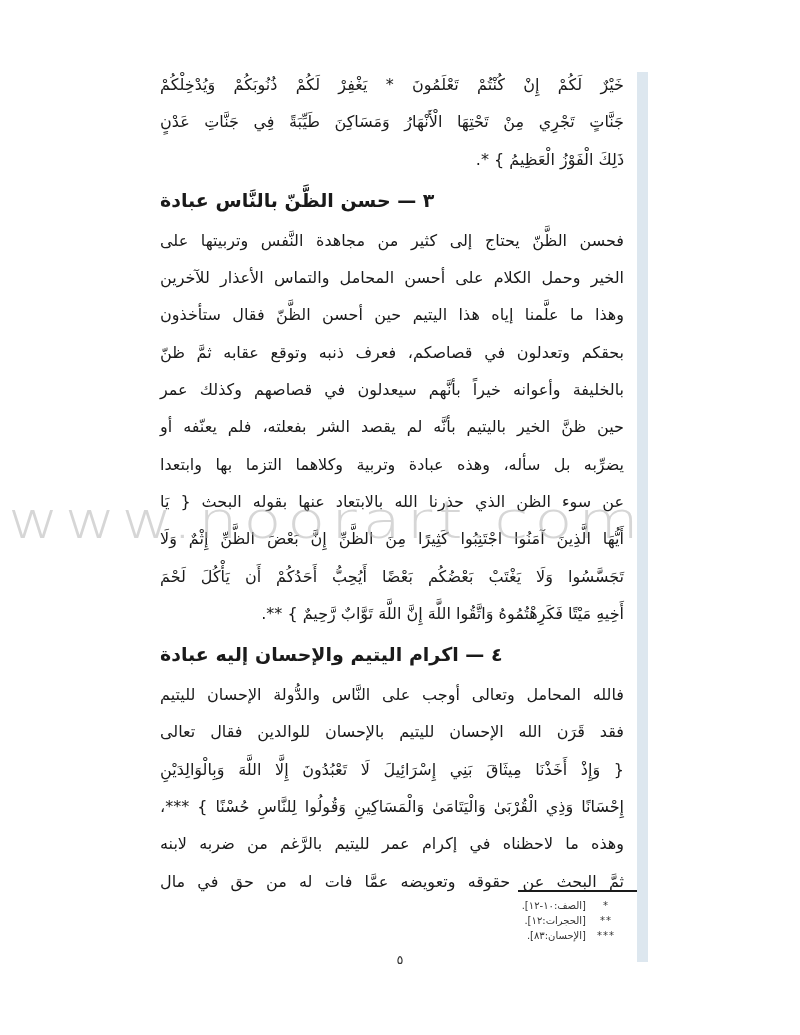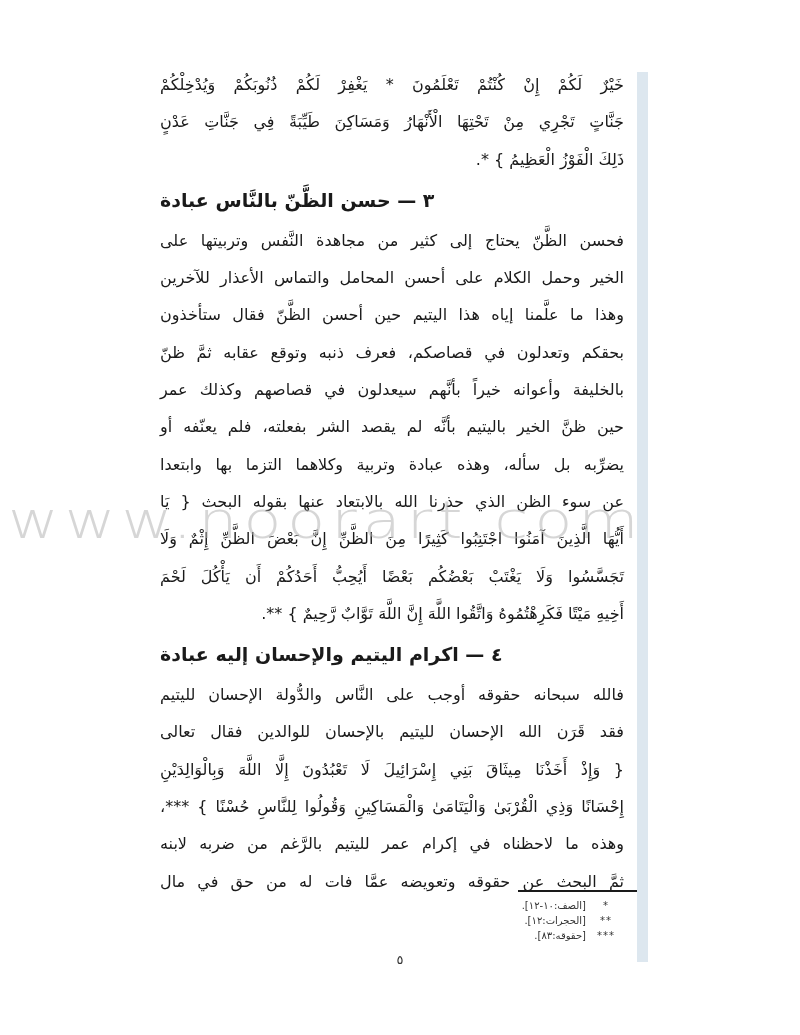--- a/index.html
+++ b/index.html
@@ -128,40 +128,40 @@
   <span class="line">بحقكم وتعدلون في قصاصكم، فعرف ذنبه وتوقع عقابه ثمَّ ظنّ</span>
   <span class="line">بالخليفة وأعوانه خيراً بأنَّهم سيعدلون في قصاصهم وكذلك عمر</span>
   <span class="line">حين ظنَّ الخير باليتيم بأنَّه لم يقصد الشر بفعلته، فلم يعنّفه أو</span>
   <span class="line">يضرِّبه بل سأله، وهذه عبادة وتربية وكلاهما التزما بها وابتعدا</span>
   <span class="line">عن سوء الظن الذي حذرنا الله  بالابتعاد عنها بقوله البحث { يَا</span>
   <span class="line">أَيُّهَا الَّذِينَ آمَنُوا اجْتَنِبُوا كَثِيرًا مِنَ الظَّنِّ إِنَّ بَعْضَ الظَّنِّ إِثْمٌ وَلَا</span>
   <span class="line">تَجَسَّسُوا وَلَا يَغْتَبْ بَعْضُكُم بَعْضًا أَيُحِبُّ أَحَدُكُمْ أَن يَأْكُلَ لَحْمَ</span>
   <span class="line last">أَخِيهِ مَيْتًا فَكَرِهْتُمُوهُ وَاتَّقُوا اللَّهَ إِنَّ اللَّهَ تَوَّابٌ رَّحِيمٌ } **.</span>
 
   <span class="heading">٤ — اكرام اليتيم والإحسان إليه عبادة</span>
-  <span class="line">فالله سبحانه حقوقه أوجب على النَّاس والدُّولة الإحسان لليتيم</span>
+  <span class="line">فالله المحامل وتعالى أوجب على النَّاس والدُّولة الإحسان لليتيم</span>
   <span class="line">فقد قَرَن الله الإحسان لليتيم بالإحسان للوالدين فقال تعالى</span>
   <span class="line">{ وَإِذْ أَخَذْنَا مِيثَاقَ بَنِي إِسْرَائِيلَ لَا تَعْبُدُونَ إِلَّا اللَّهَ وَبِالْوَالِدَيْنِ</span>
   <span class="line">إِحْسَانًا وَذِي الْقُرْبَىٰ وَالْيَتَامَىٰ وَالْمَسَاكِينِ وَقُولُوا لِلنَّاسِ حُسْنًا } ***،</span>
   <span class="line">وهذه ما لاحظناه في إكرام عمر لليتيم بالرَّغم من ضربه لابنه</span>
   <span class="line">ثمَّ البحث عن حقوقه وتعويضه عمَّا فات له من حق في مال</span>
 </div>
 
 <div class="footnote-rule"></div>
 
 <div class="footnotes">
   <div class="footnote">
     <span class="fn-marker">*</span>
     <span class="fn-text">[الصف:١٠-١٢].</span>
   </div>
   <div class="footnote">
     <span class="fn-marker">**</span>
     <span class="fn-text">[الحجرات:١٢].</span>
   </div>
   <div class="footnote">
     <span class="fn-marker">***</span>
-    <span class="fn-text">[حقوقه:٨٣].</span>
+    <span class="fn-text">[الإحسان:٨٣].</span>
   </div>
 </div>
 
 <div class="page-number">٥</div>
 
 <div class="watermark">www.noorart.com</div>
 
 </body></html>

